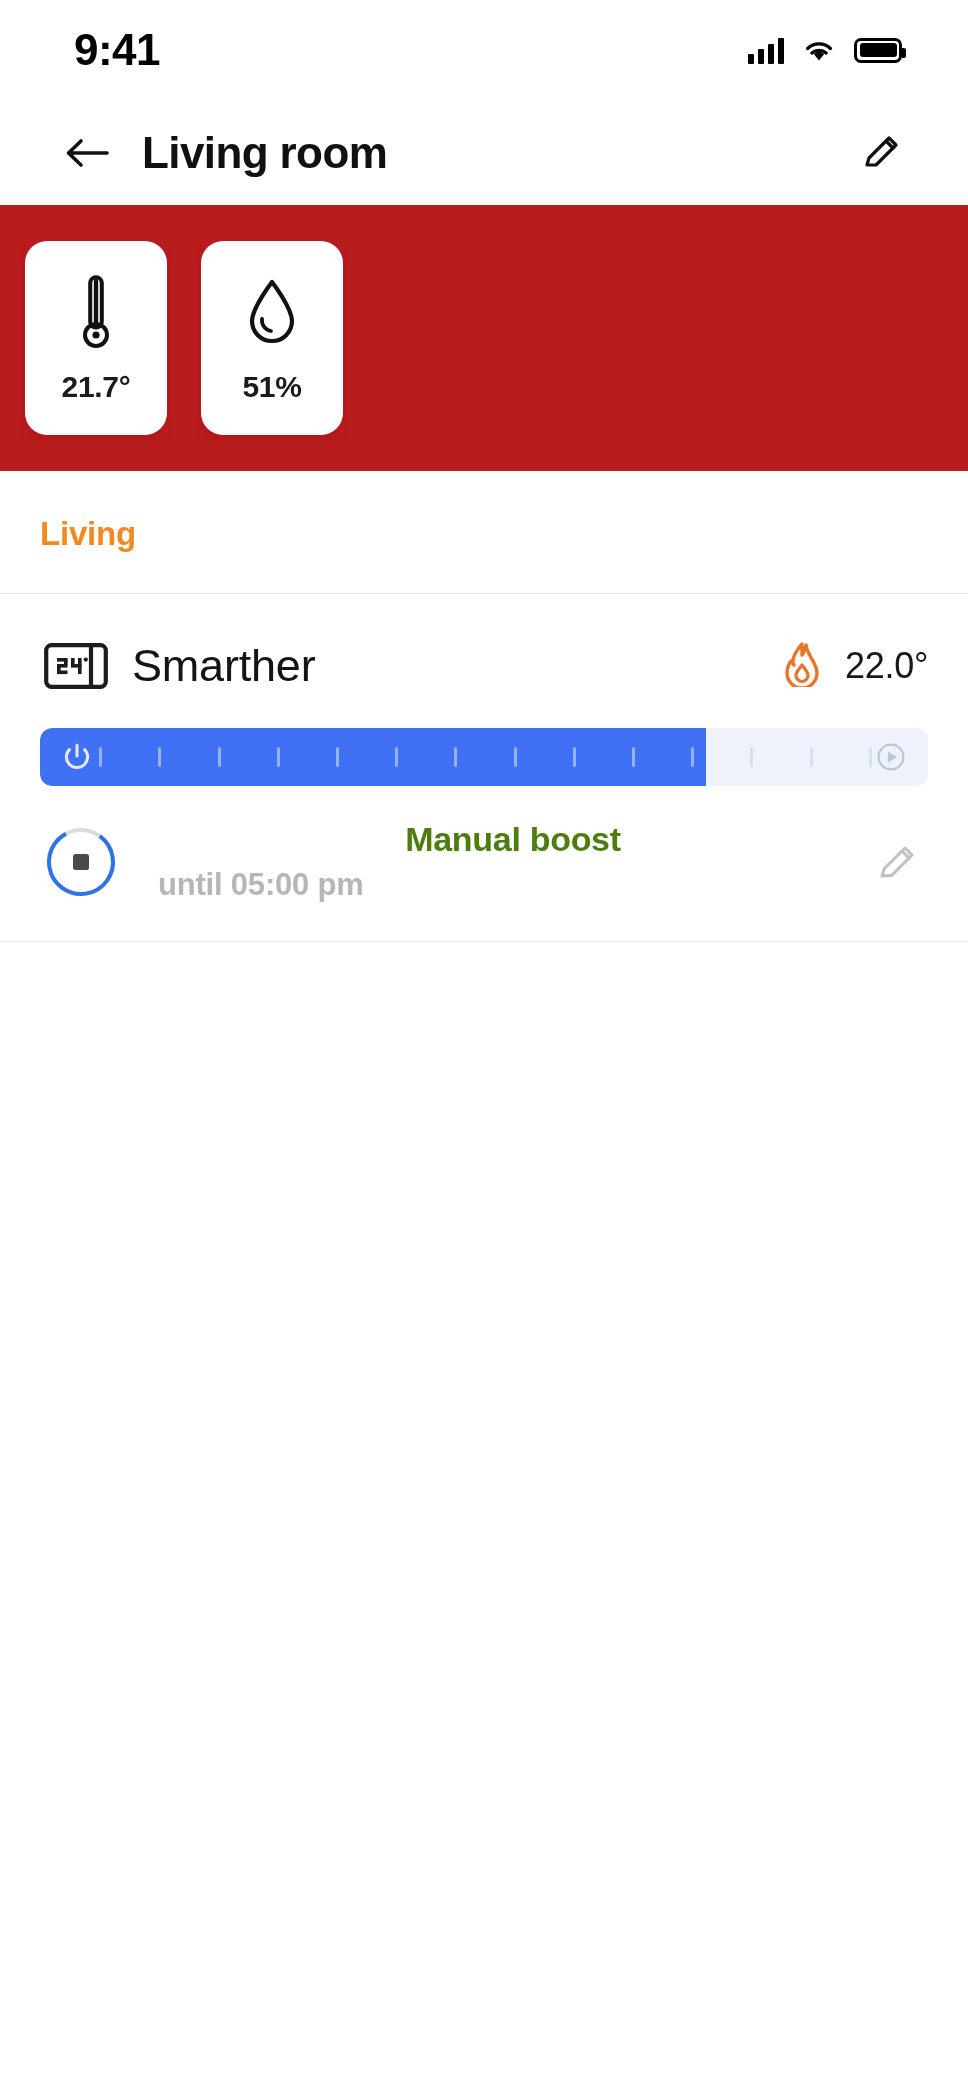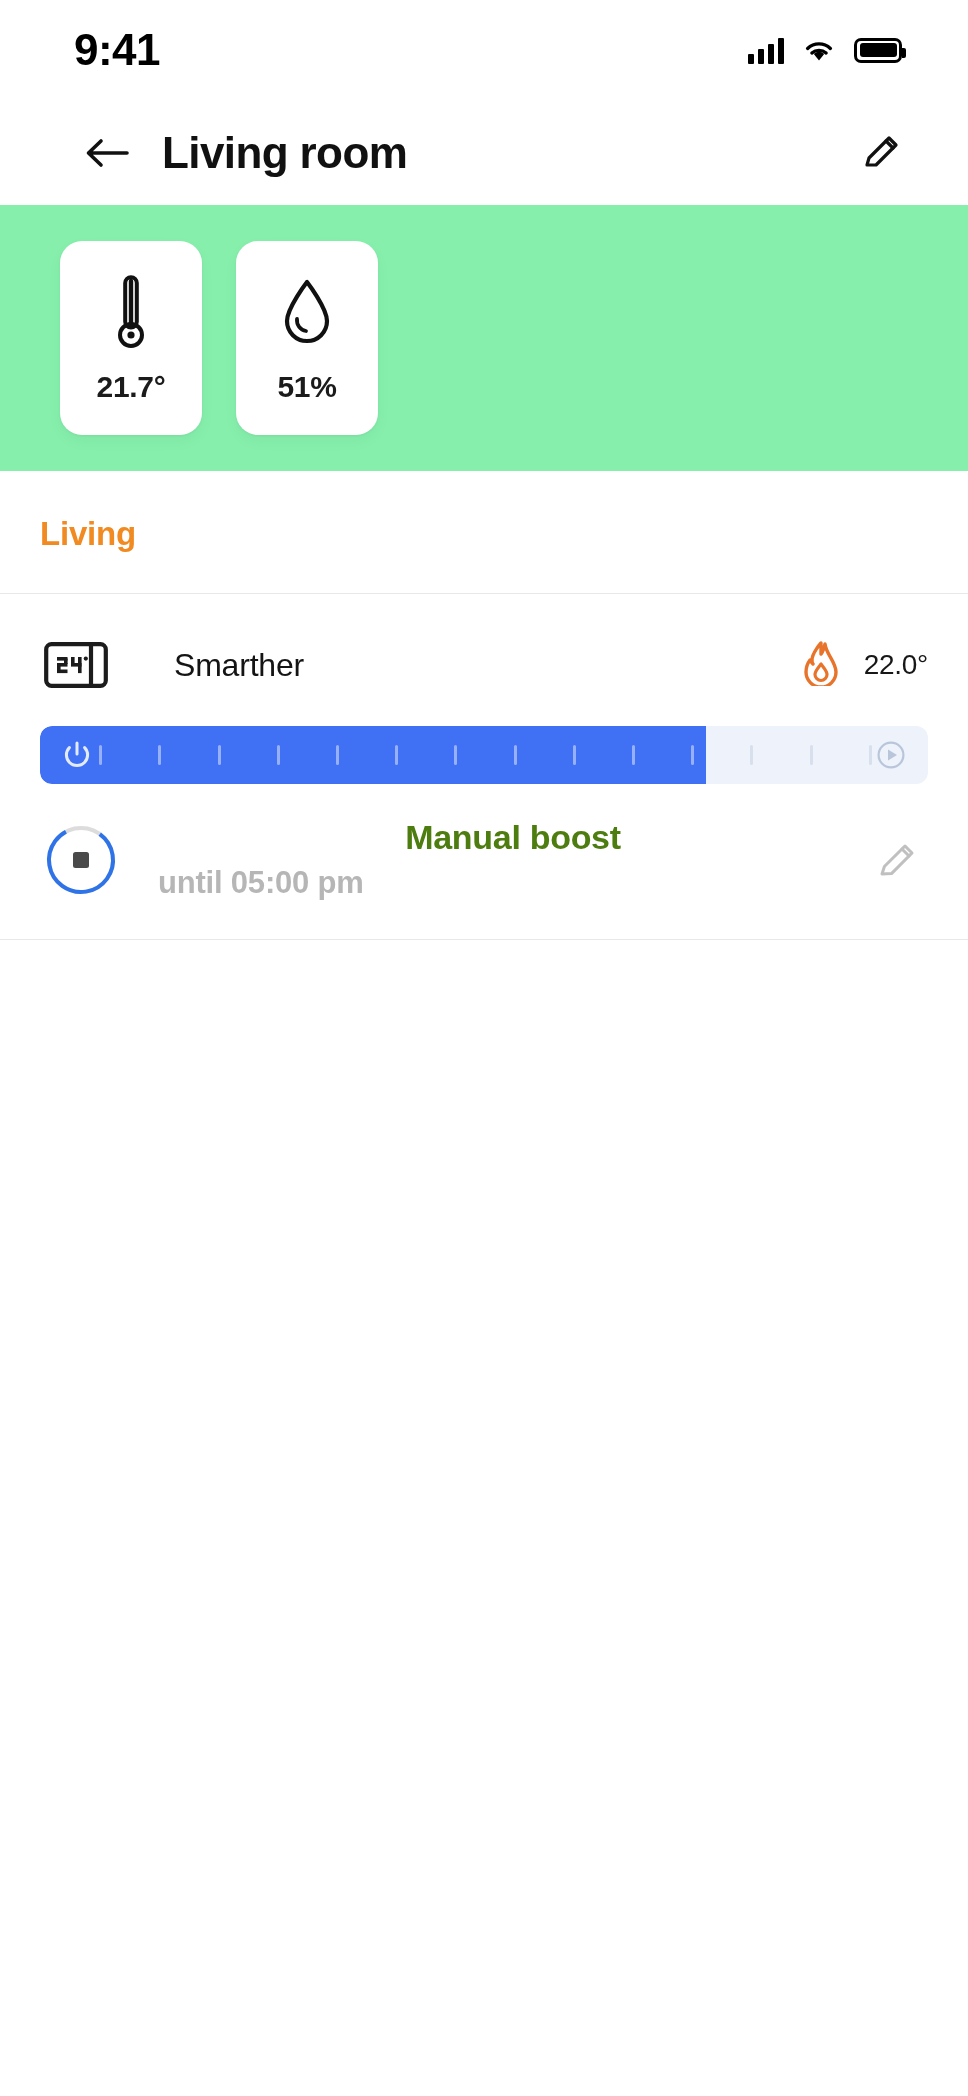--- a/index.html
+++ b/index.html
@@ -34,39 +34,39 @@
   }
   .icon-battery::after {
     content:""; position:absolute; right:-7px; top:7px;
     width:4px; height:10px; background:#000; border-radius:0 2px 2px 0;
   }
   .icon-battery span { display:block; height:100%; background:#000; border-radius:3px; width:100%; }
 
   
   .nav-bar {
     height:105px; display:flex; align-items:center;
-    padding:0 56px 0 76px; background:#fff;
+    padding:0 56px 0 56px; background:#fff;
   }
   .nav-back {
     width:64px; height:64px; display:flex; align-items:center; justify-content:center;
     flex:0 0 auto; cursor:pointer;
   }
   .nav-title {
     font-size:44px; font-weight:700; color:#111; letter-spacing:-0.6px;
     margin-left:22px; flex:1 1 auto; white-space:nowrap;
   }
   .nav-edit {
     width:60px; height:60px; display:flex; align-items:center; justify-content:center;
     flex:0 0 auto; cursor:pointer;
   }
 
   
   .sensor-strip {
-    background:#86efac;
-    padding:36px 0 36px 60px;
+    background:#b91c1c;
+    padding:36px 0 36px 25px;
     display:flex; gap:34px;
   }
   .sensor-card {
     width:142px; height:194px; background:#ffffff; border-radius:22px;
     display:flex; flex-direction:column; align-items:center; justify-content:center;
     box-shadow:0 1px 3px rgba(0,0,0,0.055), 0 6px 16px rgba(0,0,0,0.035);
   }
   .sensor-icon { height:84px; display:flex; align-items:center; justify-content:center; }
   .sensor-value {
     font-size:30px; font-weight:700; color:#1b1b1b; margin-top:14px; letter-spacing:-0.3px;
@@ -81,25 +81,25 @@
   }
   .hrule { height:1px; background:#e8e8e8; width:100%; }
 
   
   .device-block { background:#fff; padding:0 0 0 0; }
   .device-row {
     display:flex; align-items:center; padding:46px 40px 36px 44px;
   }
   .device-icon { width:70px; flex:0 0 auto; display:flex; align-items:center; }
   .device-name {
-    font-size:32px; font-weight:400; color:#141414; margin-left:60px; flex:1 1 auto;
+    font-size:45px; font-weight:400; color:#141414; margin-left:18px; flex:1 1 auto;
     letter-spacing:-0.2px;
   }
   .device-state { display:flex; align-items:center; gap:24px; flex:0 0 auto; }
-  .device-temp { font-size:28px; font-weight:500; color:#171717; letter-spacing:-0.3px;text-align:right; }
+  .device-temp { font-size:36px; font-weight:500; color:#171717; letter-spacing:-0.3px;text-align:right; }
 
   
   .slider-wrap { padding:0 40px 0 40px; }
   .slider {
     position:relative; height:58px; border-radius:12px;
     background:#edf2fb; overflow:hidden; cursor:pointer;
   }
   .slider-fill {
     position:absolute; left:0; top:0; bottom:0;
     background:#4070f4; border-radius:12px 0 0 12px;

